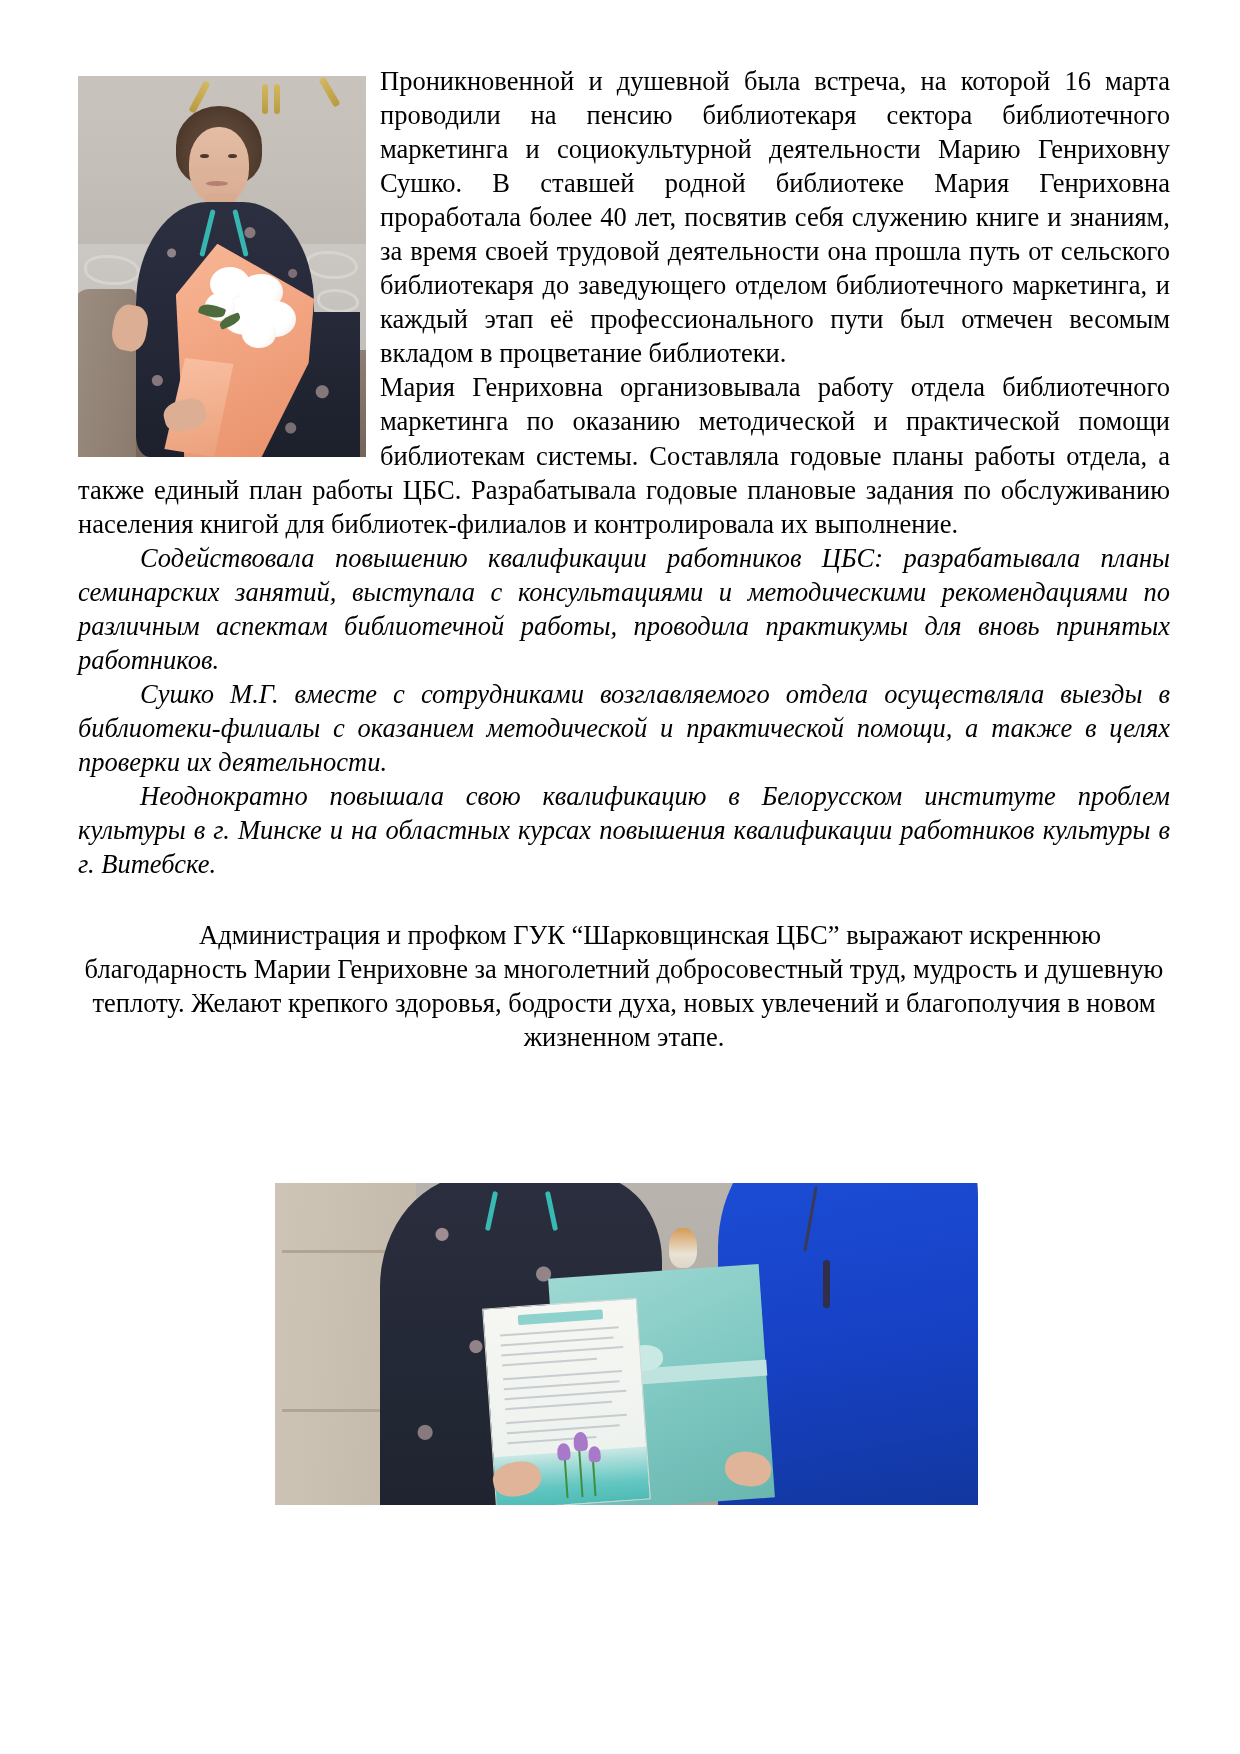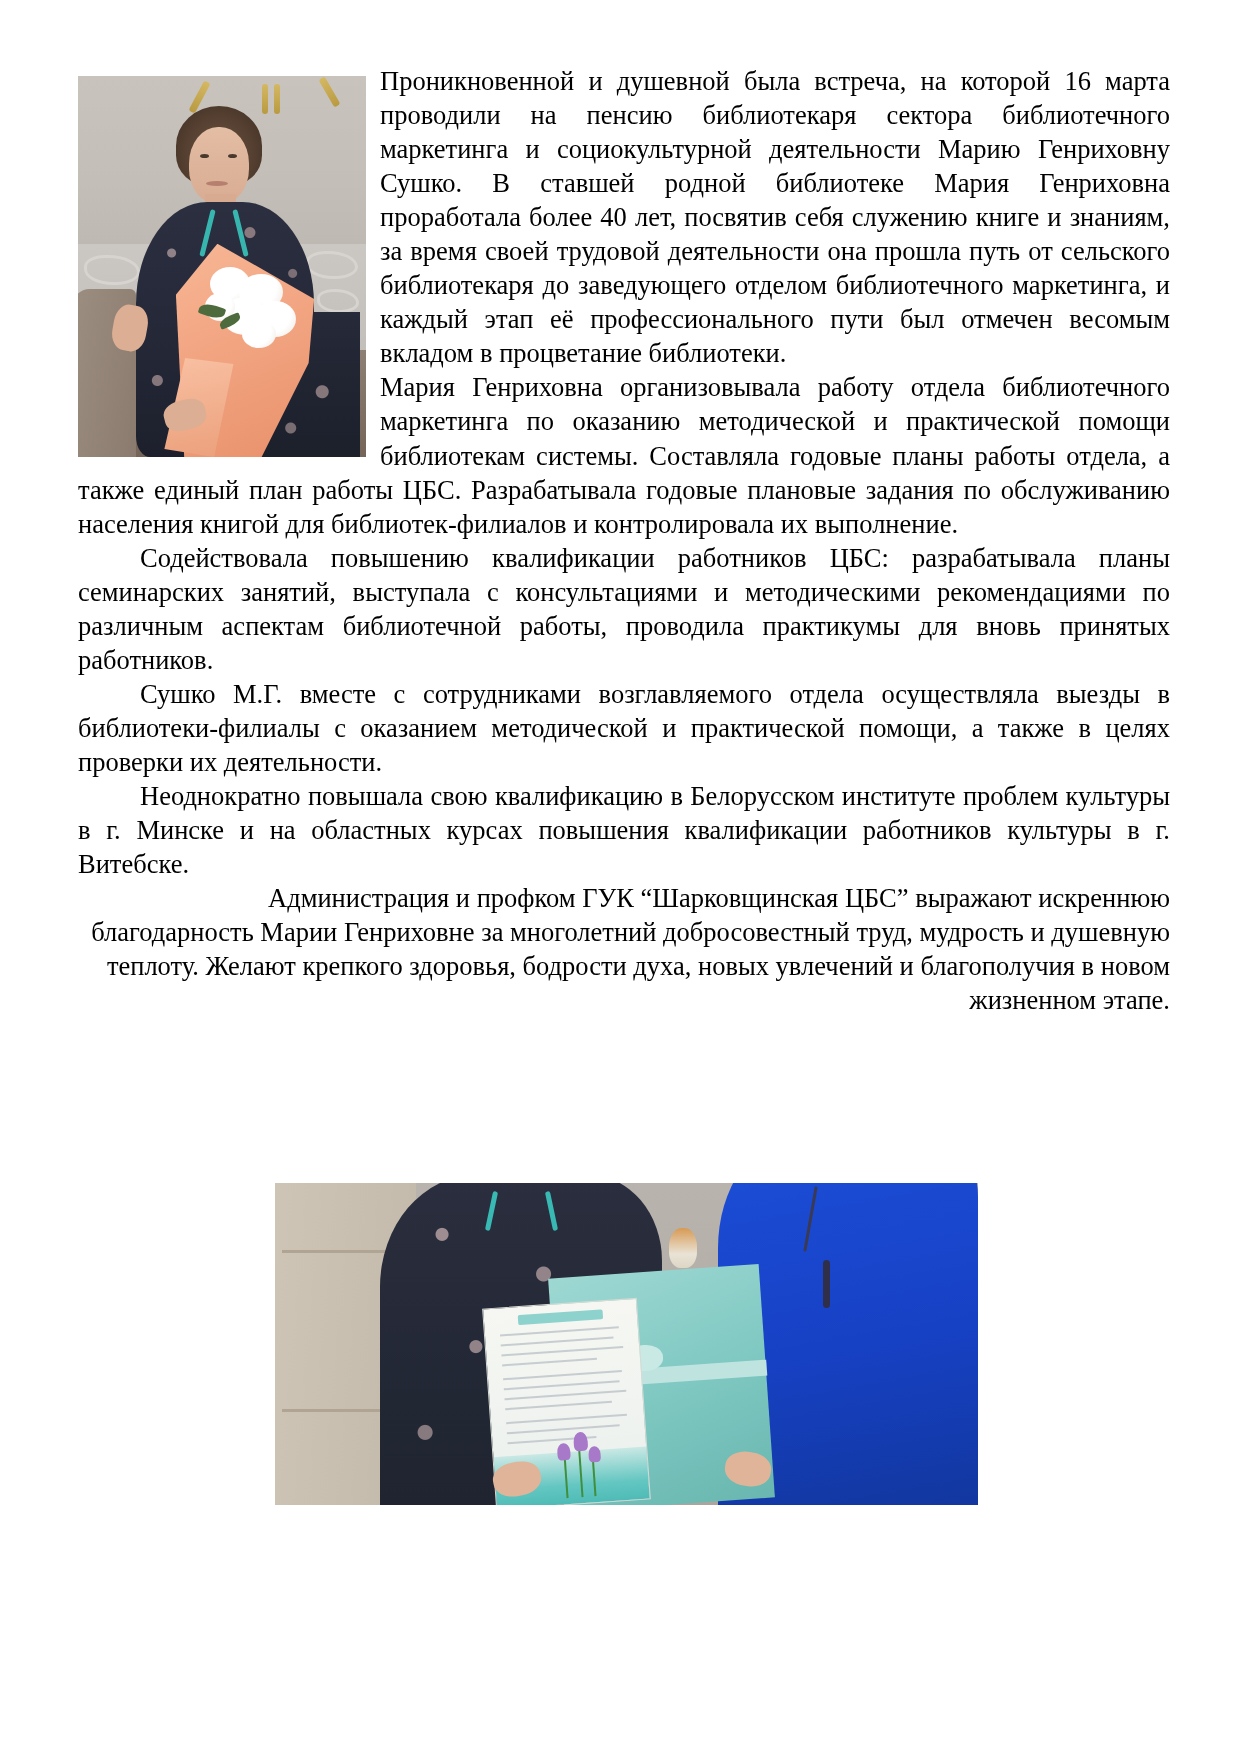--- a/index.html
+++ b/index.html
@@ -35,21 +35,21 @@
 
   .para {
     font-size: 26.5px;
     line-height: 1.285;
     text-align: justify;
     text-justify: inter-word;
     margin: 0;
     hyphens: manual;
     -webkit-hyphens: manual;
   }
-  .para.indent { text-indent: 62px; }
+  .para.indent { text-indent: 62px; font-style: italic; }
   .para.indent-sm { text-indent: 52px; }
 
   
   .photo-float {
     float: left;
     width: 288px;
     height: 381px;
     margin: 12px 14px 4px 0px;
     position: relative;
     overflow: hidden;
@@ -302,21 +302,21 @@
       <div class="p1-wrap2"></div>
       <div class="p1-hand" style="left:30%;top:85%;width:42px;height:30px;transform:rotate(-14deg);"></div>
       <div class="p1-hand" style="left:12%;top:60%;width:34px;height:46px;transform:rotate(10deg);"></div>
     </div>
 
     <p class="para">Проникновенной и душевной была встреча, на которой 16 марта проводили на пенсию библиотекаря сектора библиотечного маркетинга и социокультурной деятельности Марию Генриховну Сушко. В ставшей родной библиотеке Мария Генриховна проработала более 40 лет, посвятив себя служению книге и знаниям, за время своей трудовой деятельности она прошла путь от сельского библиотекаря до заведующего отделом библиотечного маркетинга, и каждый этап её профессионального пути был отмечен весомым вкладом в процветание библиотеки.</p>
     <p class="para">Мария Генриховна организовывала работу отдела библиотечного маркетинга по оказанию методической и практической помощи библиотекам системы. Составляла годовые планы работы отдела, а также единый план работы ЦБС. Разрабатывала годовые плановые задания по обслуживанию населения книгой для библиотек-филиалов и контролировала их выполнение.</p>
     <p class="para indent">Содействовала повышению квалификации работников ЦБС: разрабатывала планы семинарских занятий, выступала с консультациями и методическими рекомендациями по различным аспектам библиотечной работы, проводила практикумы для вновь принятых работников.</p>
     <p class="para indent">Сушко М.Г. вместе с сотрудниками возглавляемого отдела осуществляла выезды в библиотеки-филиалы с оказанием методической и практической помощи, а также в целях проверки их деятельности.</p>
     <p class="para indent">Неоднократно повышала свою квалификацию в Белорусском институте проблем культуры в г. Минске и на областных курсах повышения квалификации работников культуры в г. Витебске.</p>
-    <p class="para indent-sm" style="text-align:right;">Администрация и профком ГУК “Шарковщинская ЦБС” выражают искреннюю благодарность Марии Генриховне за многолетний добросовестный труд, мудрость и душевную теплоту. Желают крепкого здоровья, бодрости духа, новых увлечений и благополучия в новом жизненном этапе.</p>
+    <p class="para indent-sm" style="text-align:center;margin-top:37px;">Администрация и профком ГУК “Шарковщинская ЦБС” выражают искреннюю благодарность Марии Генриховне за многолетний добросовестный труд, мудрость и душевную теплоту. Желают крепкого здоровья, бодрости духа, новых увлечений и благополучия в новом жизненном этапе.</p>
   </div>
 
   <div class="photo2">
     <div class="photo2-inner">
       <div class="p2-wall"></div>
       <div class="p2-door"></div>
 
       <div class="p2-doorline" style="top:52%;"></div>
       <div class="p2-doorline" style="top:82%;"></div>
 

